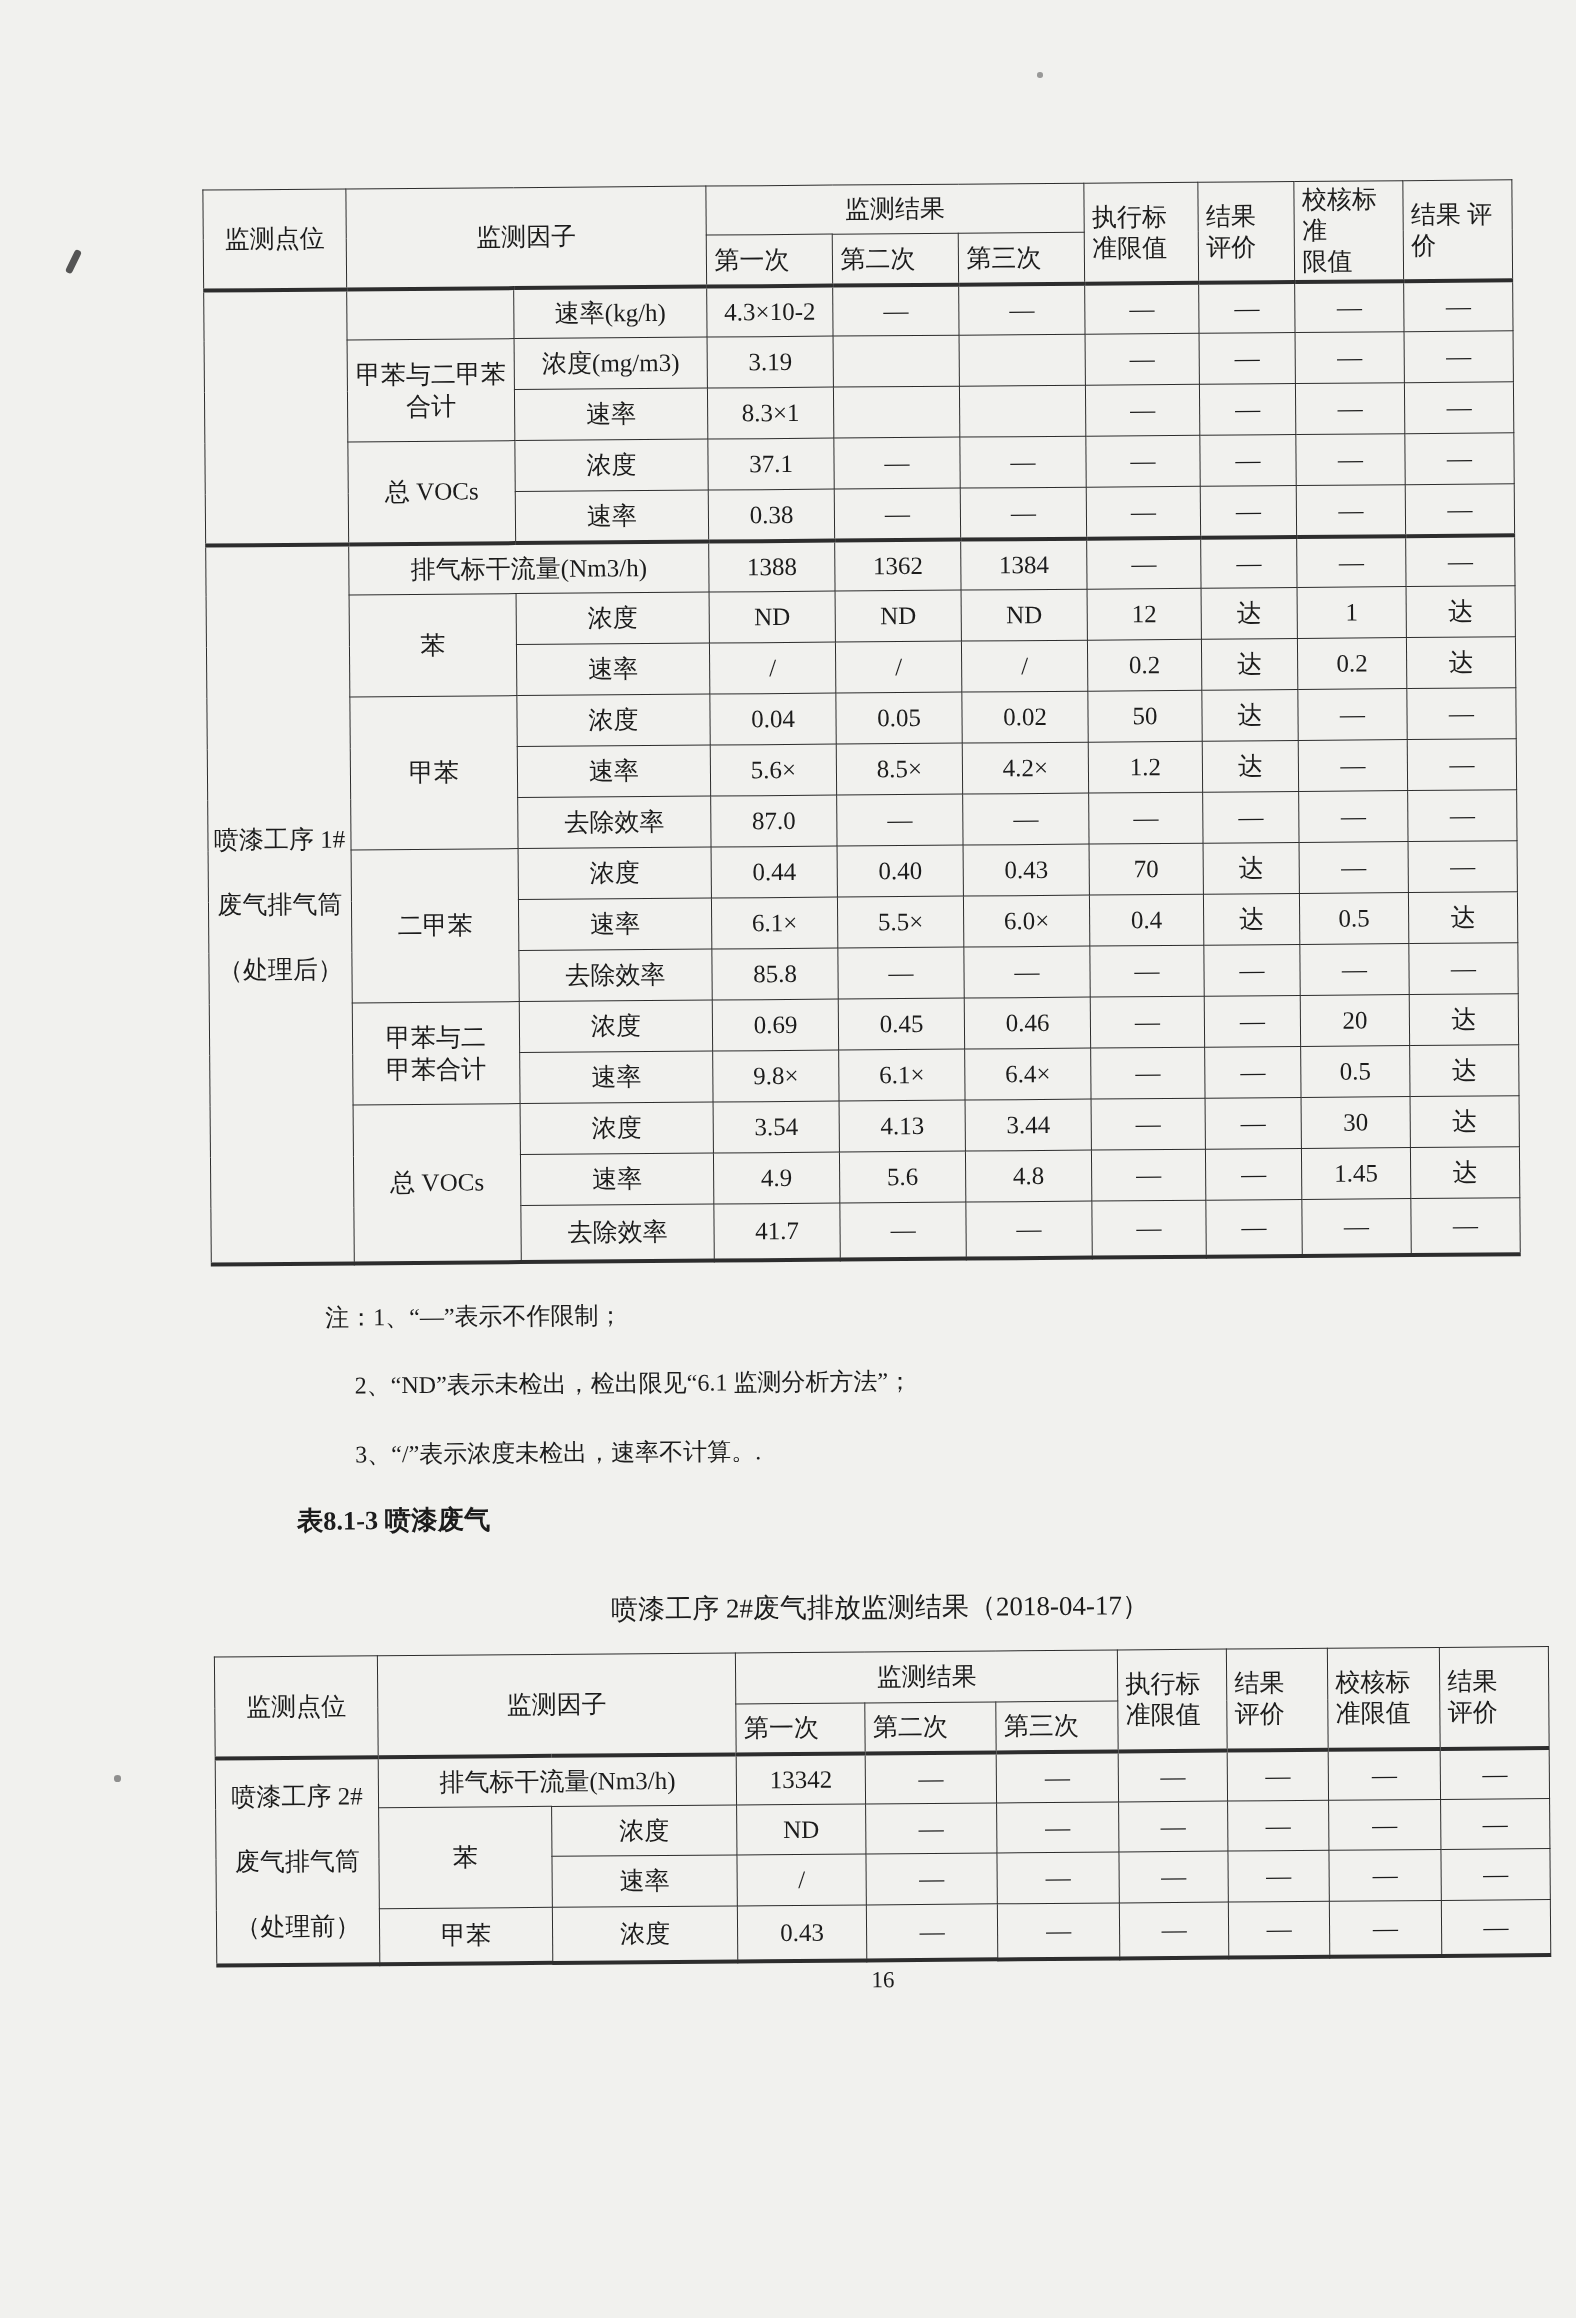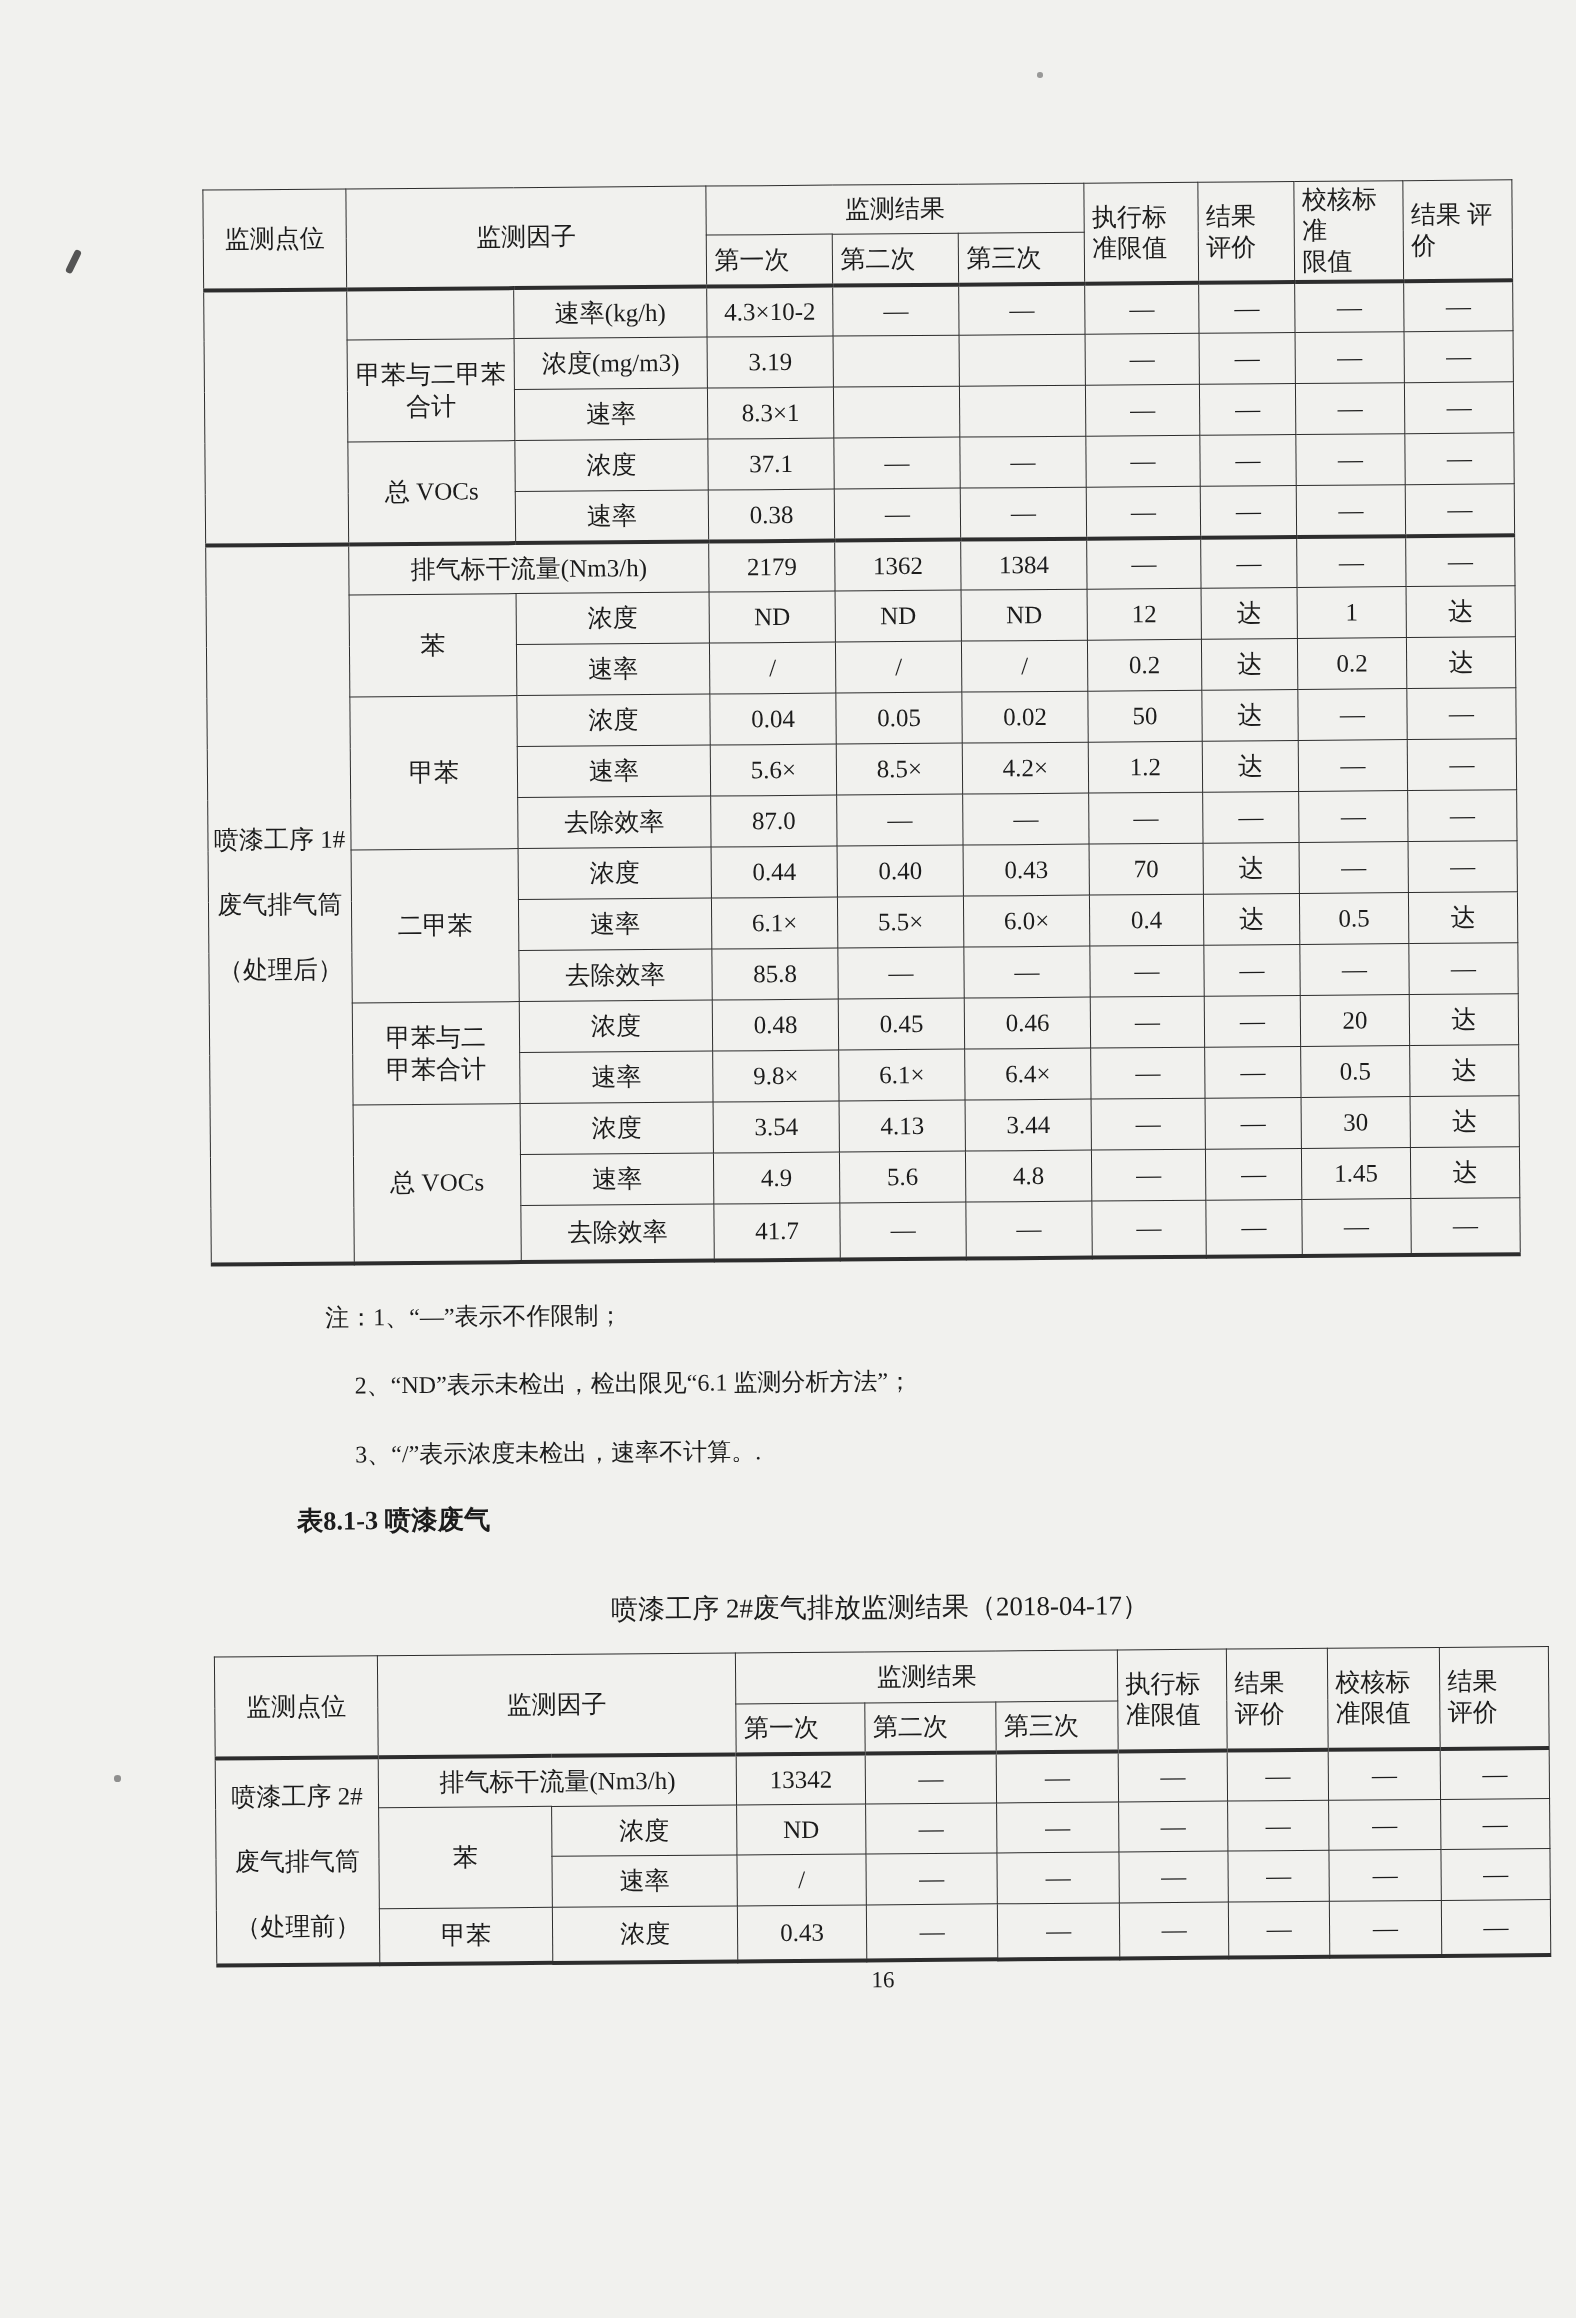--- a/index.html
+++ b/index.html
@@ -143,21 +143,21 @@
             <td>—</td>
             <td>—</td>
             <td>—</td>
             <td>—</td>
           </tr>
           <tr class="thickT" style="height: 51px;">
             <td rowspan="14" class="site">喷漆工序 1#
 废气排气筒
 （处理后）</td>
             <td colspan="2">排气标干流量(Nm3/h)</td>
-            <td>2179</td>
+            <td>1388</td>
             <td>1362</td>
             <td>1384</td>
             <td>—</td>
             <td>—</td>
             <td>—</td>
             <td>—</td>
           </tr>
           <tr style="height: 51px;">
             <td rowspan="2">苯</td>
             <td>浓度</td>
@@ -238,21 +238,21 @@
             <td>—</td>
             <td>—</td>
             <td>—</td>
             <td>—</td>
             <td>—</td>
           </tr>
           <tr style="height: 51px;">
             <td rowspan="2">甲苯与二
 甲苯合计</td>
             <td>浓度</td>
-            <td>0.48</td>
+            <td>0.69</td>
             <td>0.45</td>
             <td>0.46</td>
             <td>—</td>
             <td>—</td>
             <td>20</td>
             <td>达</td>
           </tr>
           <tr style="height: 51px;">
             <td>速率</td>
             <td>9.8×</td>

